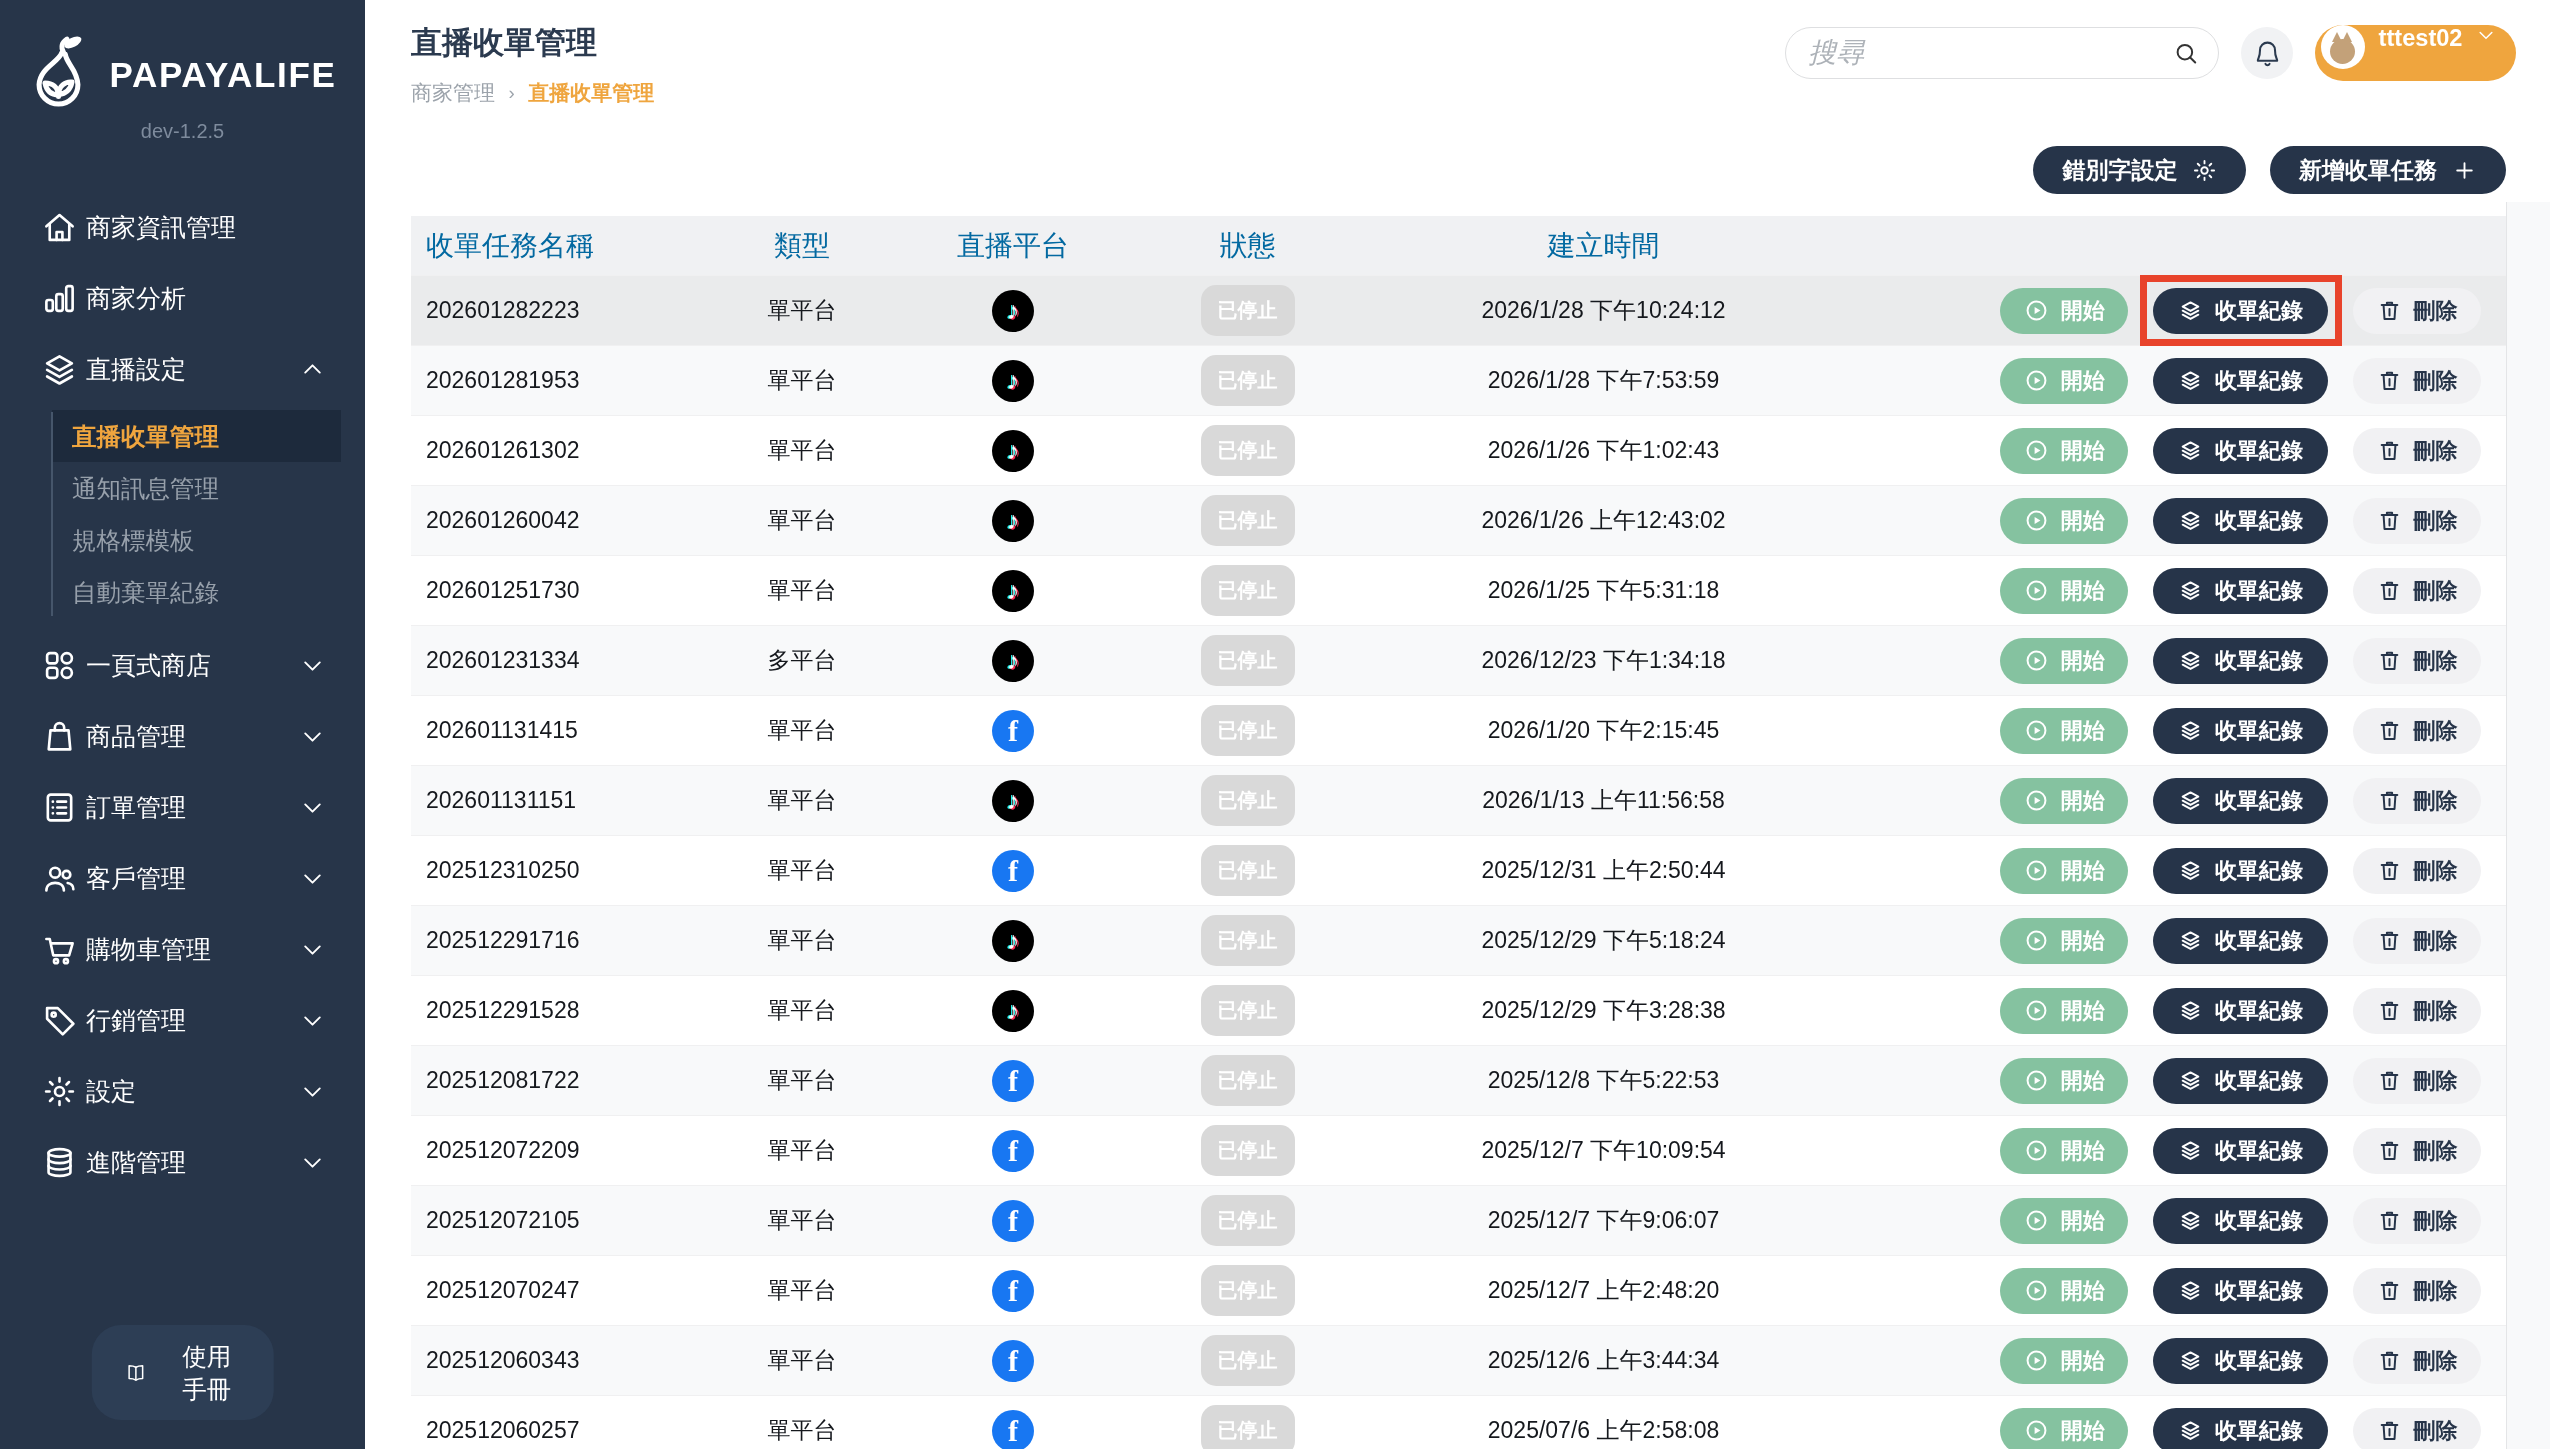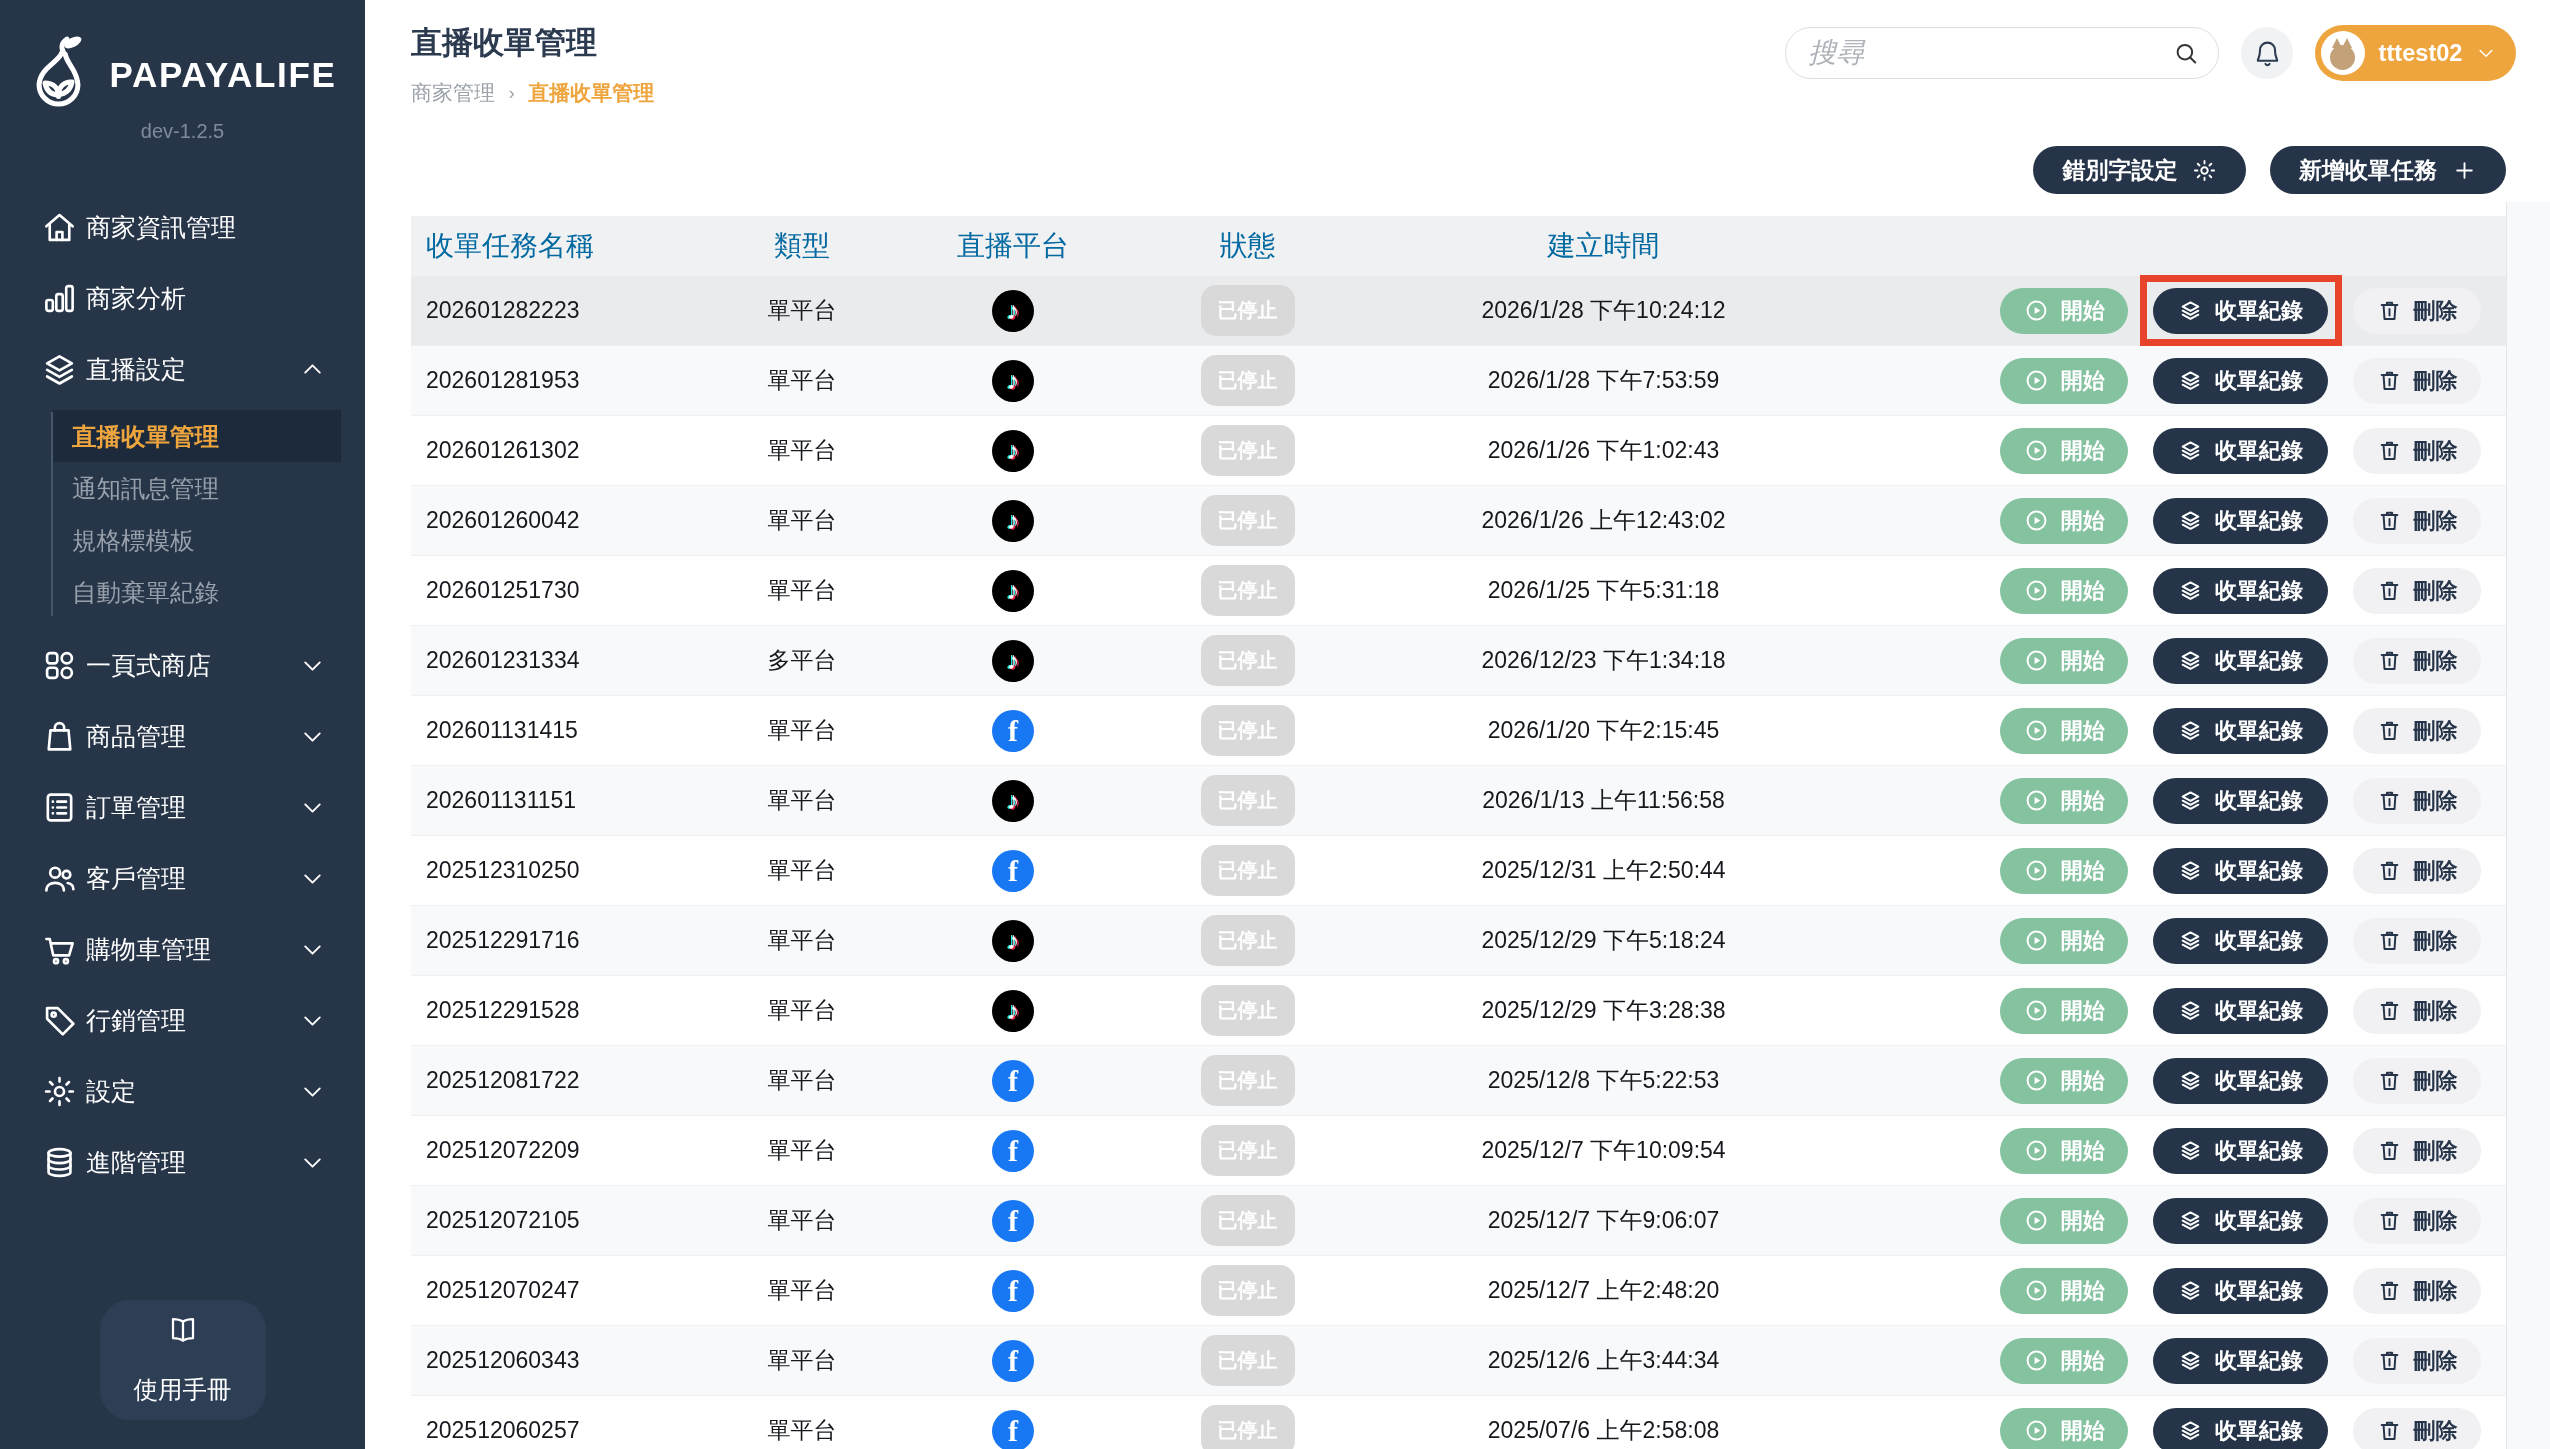--- a/index.html
+++ b/index.html
@@ -25,21 +25,21 @@
   .chev{ width:25px; height:25px; margin-left:auto; margin-right:40px; display:inline-flex; }
   .submenu{ position:relative; padding:5px 0 11.8px 0; }
   .submenu::before{ content:""; position:absolute; left:51px; top:6.7px; bottom:13.5px;
     width:1.7px; background:#46566B; }
   .sub-item{ display:flex; align-items:center; height:52px; margin:0 23.6px 0 52px;
     padding-left:20px; font-size:24.5px; color:#97A0AB; cursor:pointer; }
   .sub-item.active{ background:#1D2A3C; color:var(--orange); font-weight:bold; }
   .manual-btn{ position:absolute; left:50%; transform:translateX(-50%); bottom:29px;
     display:flex; align-items:center; gap:28px; background:#2D3E55; color:#fff; border:none;
     font-size:24.5px; padding:14.3px 34px; border-radius:29.5px; cursor:pointer;
-    font-family:inherit;flex-direction:column; }
+    font-family:inherit; }
   .manual-btn .s-icon{ width:30px; height:30px; }
   
   .main{ position:absolute; left:365px; top:0; right:0; bottom:0; background:#fff; }
   .topbar{ display:flex; justify-content:space-between; align-items:flex-start;
     padding:22px 34px 0 46px; }
   .page-title{ font-size:31px; font-weight:bold; color:#2B3A4F; }
   .breadcrumb{ display:flex; align-items:center; gap:13.5px; margin-top:15px; font-size:21px; }
   .crumb{ color:#9CA3AB; cursor:pointer; }
   .crumb-sep{ color:#9CA3AB; font-size:18.6px; }
   .crumb-current{ color:var(--orange); font-weight:bold; }
@@ -47,21 +47,21 @@
   .search-pill{ display:flex; align-items:center; width:434px; height:52px;
     border:1.7px solid #DEDFE1; border-radius:27px; padding:0 18.6px 0 22px; background:#fff; }
   .search-pill input{ flex:1; border:none; outline:none; font-size:28px; color:#333;
     font-family:inherit; background:transparent;font-style:italic; }
   .search-pill input::placeholder{ color:#ADB2B8; }
   .search-ic{ width:27px; height:27px; cursor:pointer; }
   .bell-wrap{ width:52px; height:52px; border-radius:50%; background:#F1F2F4;
     display:flex; align-items:center; justify-content:center; cursor:pointer; }
   .bell-wrap svg{ width:29px; height:29px; fill:none; stroke:#2B3A4F; stroke-width:1.7;
     stroke-linecap:round; stroke-linejoin:round; }
-  .user-chip{ display:flex; align-items:center; gap:13.5px; height:56px; background:var(--orange);
+  .user-chip{ display:flex; gap:13.5px; height:56px; background:var(--orange);
     border-radius:28px; padding:0 20px 0 5.9px; cursor:pointer; }
   .avatar{ width:44px; height:44px; border-radius:50%; background:#fff; position:relative; overflow:hidden; }
   .avatar .cat-body{ position:absolute; left:9.3px; top:13.5px; width:25px; height:25px;
     border-radius:50%; background:#C3A179; }
   .avatar .ear{ position:absolute; top:6.7px; width:0; height:0;
     border-left:5.9px solid transparent; border-right:5.9px solid transparent;
     border-bottom:10px solid #C3A179; }
   .avatar .ear.l{ left:11px; } .avatar .ear.r{ left:21px; }
   .user-name{ color:#fff; font-size:23.6px; font-weight:bold; }
   .user-chip .chev{ margin:0; width:20px; height:20px; }

